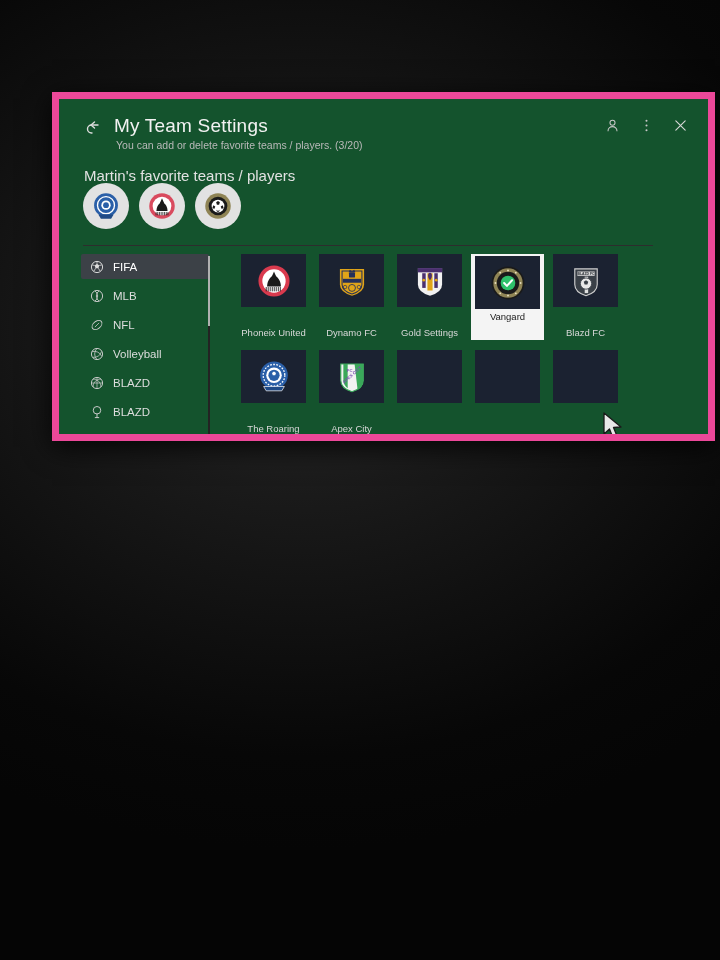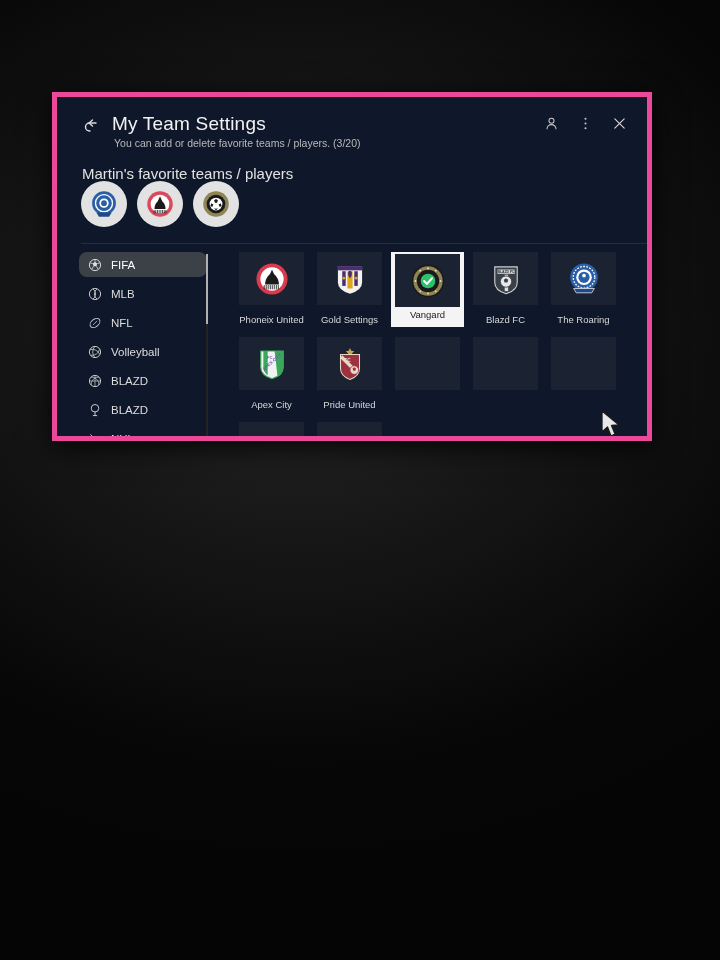--- a/index.html
+++ b/index.html
@@ -12,23 +12,23 @@
   #bg-glow{
     position:absolute; inset:0;
     background:
       radial-gradient(ellipse 640px 520px at 300px 330px, #2a2a2a 0%, #1a1a1a 32%, #101010 58%, #070707 82%, #050505 100%),
       #060606;
   }
 
   
   #window{
     position:absolute; left:52px; top:92px;
-    width:600px; height:349px;
-    background:#0f172a;
-    border:5px solid #ec4899;
+    width:663px; height:349px;
+    background:#14532d;
+    border:7px solid #ec4899;
     overflow:hidden;
     box-shadow:0 6px 26px rgba(0,0,0,.85);
   }
 
   
   .hdr{ position:relative; height:68px; }
   .back-btn{
     position:absolute; left:26px; top:20px;
     width:20px; height:20px; cursor:pointer;
   }
@@ -76,21 +76,21 @@
   
   .sidebar{
     position:relative;
     width:155px; flex:0 0 155px;
     padding-left:22px;
     overflow:hidden;
   }
   .nav-item{
     display:flex; align-items:center; gap:9px;
     height:25px; padding-left:9px; margin-bottom:4px;
-    width:128px; border-radius:8px;
+    width:128px; border-radius:2px;
     cursor:pointer;
   }
   .nav-item.sel{ background:#3c4147; }
   .nav-ico{ width:14px;height:14px;flex:0 0 14px;display:block; }
   .nav-lbl{ font-size:11.5px; color:#ddd; white-space:nowrap; }
   .nav-item.sel .nav-lbl{ color:#fff; }
   .scroll-track{
     position:absolute; right:4px; top:2px; bottom:0;
     width:2px; background:#232323;
   }
@@ -107,21 +107,21 @@
     grid-template-columns:repeat(5,65px);
     gap:12px 13px;
   }
   .tile{ width:65px; cursor:pointer; }
   .tile-art{
     width:65px;height:53px;
     background:#1b2231;
     display:flex;align-items:center;justify-content:center;
   }
   .tile-name{
-    margin-top:9px;
+    margin-top:20px;
     font-size:9.5px; color:#d8d8d8; text-align:center;
     white-space:nowrap; overflow:hidden; text-overflow:ellipsis;
   }
   .tile.focus{
     outline:2px solid #f4f4f4;
     background:#f4f4f4;
     width:69px; margin-left:-2px;
   }
   .tile.focus .tile-art{ width:65px; margin:2px auto 0; }
   .tile.focus .tile-name{ color:#1a1a1a; margin:2px 0 2px;text-align:center; }
@@ -283,20 +283,35 @@
               <path d="M22 11 l2.6 6 h-5.2 z" fill="#1a1a1a"></path>
               <path d="M22 15 c6 3 8 8.5 8 13.5 h-16 c0-5 2-10.5 8-13.5 z" fill="#1a1a1a"></path>
               <g stroke="#1a1a1a" stroke-width="1">
                 <path d="M13 29 v5 M15.3 29 v5 M17.6 29 v5 M20 29 v5 M22.3 29 v5 M24.6 29 v5 M27 29 v5 M29.3 29 v5"></path>
               </g>
             </svg>
           </div>
           <div class="tile-name">Phoneix United</div>
         </div>
 
+        <div class="tile">
+          <div class="tile-art">
+            <svg viewBox="0 0 44 44" width="38" height="38">
+              <path d="M8 8 h28 v18 q0 9-14 13 q-14-4-14-13 z" fill="#e0a418"></path>
+              <path d="M10.5 10.5 h23 v15.5 q0 7.5-11.5 11 q-11.5-3.5-11.5-11 z" fill="none" stroke="#24305a" stroke-width="1.2"></path>
+              <rect x="18.5" y="12" width="7" height="6" rx="1" fill="#24305a"></rect>
+              <path d="M18 12 l1.5-3 l2.5 2 l2.5-2 l1.5 3 z" fill="#24305a"></path>
+              <rect x="11.5" y="19.5" width="21" height="4.5" fill="#24305a"></rect>
+              <circle cx="22" cy="30" r="4" fill="none" stroke="#24305a" stroke-width="1"></circle>
+              <circle cx="14" cy="29" r="2" fill="none" stroke="#24305a" stroke-width="0.8"></circle>
+              <circle cx="30" cy="29" r="2" fill="none" stroke="#24305a" stroke-width="0.8"></circle>
+            </svg>
+          </div>
+          <div class="tile-name">Dynamo FC</div>
+        </div>
 
         <div class="tile">
           <div class="tile-art">
             <svg viewBox="0 0 44 44" width="38" height="38">
               <path d="M8 7 h28 v19 q0 9-14 13 q-14-4-14-13 z" fill="#f2f2f2"></path>
               <path d="M8 7 h28 v5 h-28 z" fill="#4a2f6e"></path>
               <rect x="13" y="13" width="4" height="17" fill="#4a2f6e"></rect>
               <rect x="27" y="13" width="4" height="17" fill="#4a2f6e"></rect>
               <rect x="19" y="13" width="6" height="20" fill="#e0a418"></rect>
               <path d="M20 14 q2-3 4 0 q1 4-2 7 q-3-3-2-7z" fill="#4a2f6e"></path>
@@ -366,33 +381,20 @@
               <path d="M25 7 h10 v19 q0 7-6.5 11 z" fill="#3aa85a"></path>
               <path d="M12 7 h5 v28 q-5-4-5-9 z" fill="#3aa85a"></path>
               <text x="16" y="16" font-size="5" fill="#7a4fb0" font-family="Liberation Sans, sans-serif" font-weight="bold">FC</text>
               <text x="13" y="30" font-size="5.2" fill="#7a4fb0" font-family="Liberation Sans, sans-serif" font-weight="bold" transform="rotate(-42 13 30)">APEX CITY</text>
             </svg>
           </div>
           <div class="tile-name">Apex City</div>
         </div>
 
 
-        <div class="tile">
-          <div class="tile-art">
-            <svg viewBox="0 0 44 44" width="38" height="38">
-              <path d="M22 3.5 l1.5 3.2 l3.5 0.4 l-2.6 2.4 l0.7 3.4 l-3.1-1.7 l-3.1 1.7 l0.7-3.4 l-2.6-2.4 l3.5-0.4 z" fill="#c9a24a"></path>
-              <path d="M11 11 h22 v16 q0 9-11 13 q-11-4-11-13 z" fill="#9c3240" stroke="#e8d8c8" stroke-width="1.2"></path>
-              <path d="M13 12 l19 19 l-2.5 3 l-19-19 z" fill="#e8d8c8"></path>
-              <text x="19" y="20" font-size="5.4" fill="#e8d8c8" text-anchor="middle" font-family="Liberation Sans, sans-serif" font-weight="bold">FC</text>
-              <circle cx="27" cy="29" r="5" fill="#e8d8c8" stroke="#9c3240" stroke-width="0.9"></circle>
-              <path d="M27 25.8 l2 1.5 -0.8 2.4 h-2.4 l-0.8-2.4 z" fill="#9c3240"></path>
-            </svg>
-          </div>
-          <div class="tile-name">Pride United</div>
-        </div>
 
         <div class="tile">
             <div class="tile-art"></div>
           </div>
         <div class="tile">
             <div class="tile-art"></div>
           </div>
         <div class="tile">
             <div class="tile-art"></div>
           </div>

